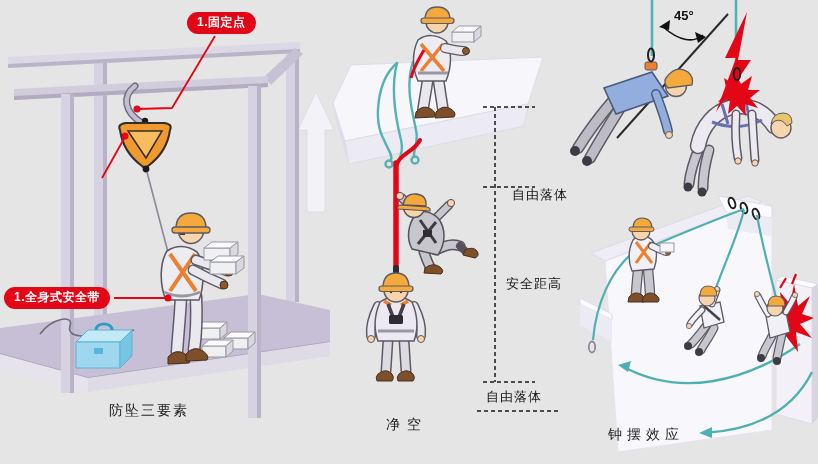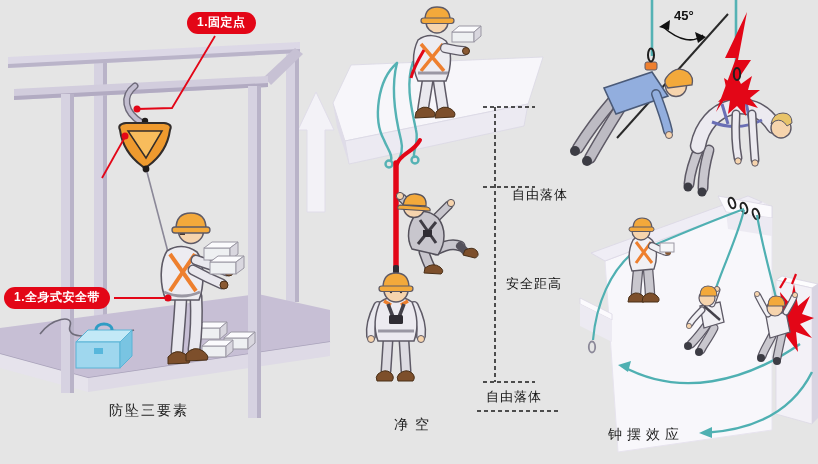--- a/index.html
+++ b/index.html
@@ -414,21 +414,21 @@
     <circle cx="795" cy="295" r="2.6" fill="#f6d4ad" stroke="#5e5a66" stroke-width="0.8"></circle>
     <circle cx="775" cy="308" r="8" fill="#f6d4ad" stroke="#5e5a66" stroke-width="1.2"></circle>
     <path d="M768,306 q0,-10 8,-10 q9,0 9,10 z" fill="#f3a93b" stroke="#5e5a66" stroke-width="1.1"></path>
   </g>
 </svg>
 
 <div class="overlay pill" style="left:187px;top:12px;">1.固定点</div>
 <div class="overlay pill" style="left:4px;top:287px;">1.全身式安全带</div>
 
 <div class="overlay caption" style="left:109px;top:402px;">防坠三要素</div>
-<div class="overlay caption" style="left:394px;top:416px;letter-spacing:7px;text-align:right;">净空</div>
+<div class="overlay caption" style="left:386px;top:416px;letter-spacing:7px;text-align:right;">净空</div>
 <div class="overlay caption wide" style="left:608px;top:426px;text-align:center;">钟摆效应</div>
 
 <div class="overlay measure" style="left:512px;top:138px;margin-top:48px;">自由落体</div>
 <div class="overlay measure" style="left:506px;top:275px;">安全距高</div>
 <div class="overlay measure" style="left:486px;top:388px;">自由落体</div>
 
 <div class="overlay angle" style="left:674px;top:8px;">45°</div>
 
 </div>
 

